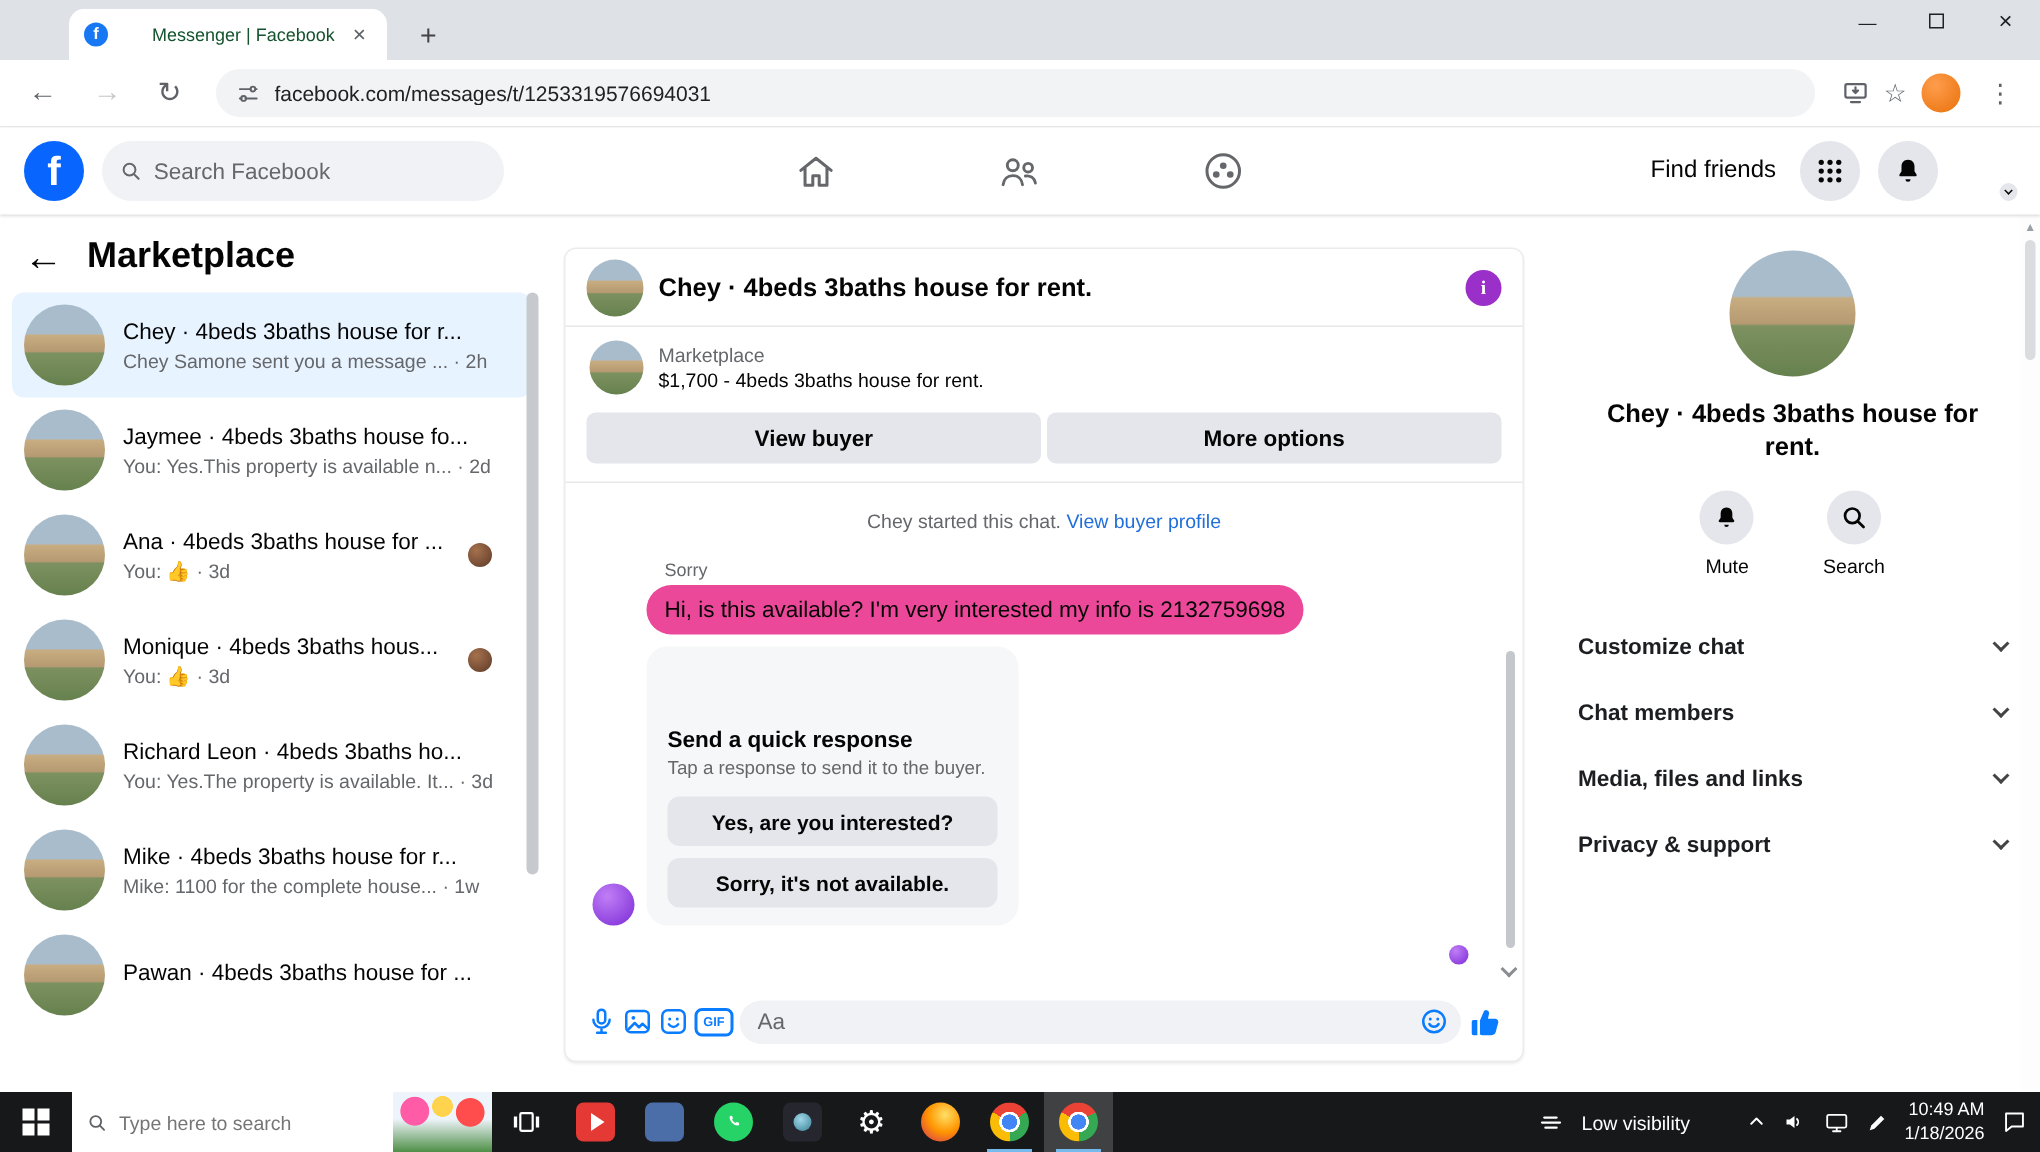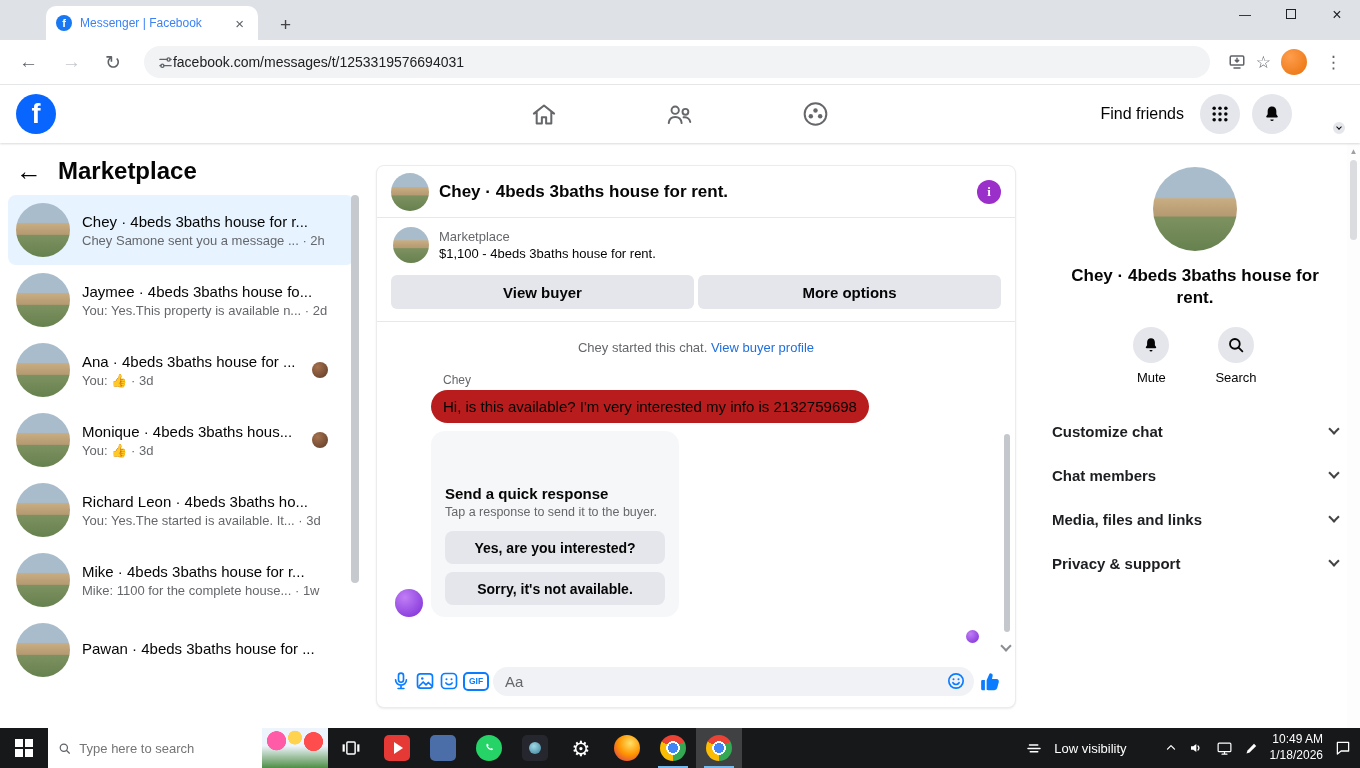--- a/index.html
+++ b/index.html
@@ -4,31 +4,31 @@
 <style>
   *{margin:0;padding:0;box-sizing:border-box;}
   html,body{width:1360px;height:768px;overflow:hidden;}
   body{font-family:"Liberation Sans",sans-serif;background:#fff;color:#050505;font-size:14px;}
   .screen{width:1360px;height:768px;display:flex;flex-direction:column;position:relative;}
 
   
   .tabbar{height:40px;background:#dee1e6;display:flex;align-items:flex-end;position:relative;flex:none;}
   .tab{width:212px;height:34px;background:#fff;border-radius:10px 10px 0 0;margin-left:46px;display:flex;align-items:center;gap:8px;padding:0 10px;}
   .tab-favicon{width:16px;height:16px;border-radius:50%;background:#1877f2;color:#fff;font-size:11px;font-weight:bold;display:flex;align-items:center;justify-content:center;flex:none;}
-  .tab-title{font-size:12px;color:#3b82f6;flex:1;white-space:nowrap;overflow:hidden;}
+  .tab-title{font-size:12px;color:#14532d;flex:1;white-space:nowrap;overflow:hidden;text-align:right;}
   .tab-close{color:#5f6368;font-size:15px;line-height:1;padding:1px 4px;border-radius:50%;}
   .newtab{font-size:19px;color:#444;margin-left:14px;padding:0 8px 4px;}
   .win-controls{position:absolute;right:0;top:0;height:30px;display:flex;align-items:center;}
   .win-btn{width:46px;text-align:center;color:#202124;font-size:12px;}
   .win-max{display:inline-block;width:10px;height:10px;border:1.3px solid #202124;}
 
   .urlbar{height:45px;background:#fff;display:flex;align-items:center;padding:0 10px;gap:6px;border-bottom:1px solid #e6e8ea;flex:none;}
   .nav-btn{font-size:19px;color:#5f6368;padding:4px 9px;border-radius:50%;}
   .nav-btn.disabled{color:#c4c7cb;}
-  .omnibox{flex:1;height:32px;background:#f1f3f4;border-radius:16px;display:flex;align-items:center;padding:0 14px;margin:0 8px;}
+  .omnibox{flex:1;height:32px;background:#f1f3f4;border-radius:16px;display:flex;align-items:center;gap:10px;padding:0 14px;margin:0 8px;}
   .omni-url{font-size:14px;color:#202124;white-space:nowrap;overflow:hidden;}
   .url-actions{display:flex;align-items:center;gap:6px;}
   .url-actions .act{padding:4px;color:#5f6368;}
   .star{font-size:17px;color:#5f6368;}
   .profile-dot{width:26px;height:26px;border-radius:50%;background:radial-gradient(circle at 35% 30%,#ff9d4d,#e8710a);margin:0 4px;}
   .kebab{font-size:17px;color:#5f6368;padding:2px 8px;}
 
   
   .fb-header{height:58px;background:#fff;box-shadow:0 1px 2px rgba(0,0,0,.15);display:flex;align-items:center;padding:0 16px;position:relative;z-index:5;flex:none;}
   .fb-logo{width:40px;height:40px;border-radius:50%;background:#0866ff;color:#fff;font-size:27px;font-weight:bold;display:flex;align-items:center;justify-content:center;flex:none;}
@@ -80,21 +80,21 @@
   .mk-label{font-size:13px;color:#65676b;}
   .mk-listing{font-size:13px;color:#050505;margin-top:2px;}
   .mk-buttons{display:flex;gap:4px;padding:8px 14px 12px;border-bottom:1px solid #e8e8e8;flex:none;}
   .mk-btn{flex:1;height:34px;border:none;border-radius:6px;background:#e4e6eb;font-size:15px;font-weight:600;color:#050505;font-family:inherit;}
   .messages{flex:1;position:relative;padding:14px 18px 8px;min-height:0;overflow:hidden;}
   .chat-meta{text-align:center;font-size:13px;color:#65676b;margin-top:4px;}
   .meta-link{color:#216fdb;}
   .msg-row{display:flex;align-items:flex-end;gap:8px;margin-top:18px;}
   .gutter-av{width:28px;height:28px;border-radius:50%;flex:none;}
   .sender-label{font-size:12px;color:#65676b;margin:0 0 3px 12px;}
-  .bubble{display:inline-block;background:#b91c1c;border-radius:18px;padding:8px 12px;font-size:15px;max-width:440px;}
+  .bubble{display:inline-block;background:#ec4899;border-radius:18px;padding:8px 12px;font-size:15px;max-width:440px;}
   .qr-panel{margin-top:8px;width:248px;background:#f6f7f8;border-radius:14px;padding:12px 14px;}
   .qr-title{font-size:15px;font-weight:600;margin-top:42px;}
   .qr-sub{font-size:12.5px;color:#65676b;margin-top:3px;white-space:nowrap;}
   .qr-btn{display:block;width:100%;height:33px;margin-top:8px;border:none;border-radius:8px;background:#e4e6eb;font-size:14px;font-weight:600;color:#050505;font-family:inherit;}
   .qr-btn:first-of-type{margin-top:12px;}
   .seen-dot{position:absolute;right:36px;bottom:12px;width:13px;height:13px;border-radius:50%;}
   .chat-scroll{position:absolute;right:5px;top:112px;width:6px;height:198px;border-radius:3px;background:#c4c7cc;}
   .scroll-down{position:absolute;right:5px;bottom:2px;color:#8a8d91;}
   .composer{height:52px;display:flex;align-items:center;gap:4px;padding:0 14px;flex:none;color:#0a7cff;}
   .comp-input{flex:1;height:29px;background:#f0f2f5;border-radius:18px;display:flex;align-items:center;padding:0 8px 0 12px;position:relative;}
@@ -190,20 +190,27 @@
           </svg>
       </span>
       <span class="star">☆</span>
       <span class="profile-dot"></span>
       <span class="kebab">⋮</span>
     </div>
   </div>
 
   <div class="fb-header">
     <div class="fb-logo">f</div>
+    <div class="fb-search">
+      <svg width="16" height="16" viewBox="0 0 24 24" stroke="#65676b" stroke-width="2.2" fill="none" stroke-linecap="round">
+          <circle cx="10.5" cy="10.5" r="6.5"></circle>
+          <path d="m15.5 15.5 5 5"></path>
+        </svg>
+      <input placeholder="Search Facebook" style="">
+    </div>
     <div class="fb-center">
       <span class="cicon">
         <svg width="27" height="27" viewBox="0 0 24 24" stroke="#65676b" stroke-width="1.8" fill="none" stroke-linecap="round" stroke-linejoin="round">
             <path d="M3 11.2 12 4l9 7.2M5.5 9.8V20h4.6v-5.6h3.8V20h4.6V9.8"></path>
           </svg>
       </span>
       <span class="cicon">
         <svg width="28" height="27" viewBox="0 0 26 24" stroke="#65676b" stroke-width="1.8" fill="none" stroke-linecap="round" stroke-linejoin="round">
             <circle cx="9" cy="8" r="3.4"></circle>
             <path d="M3 20c.4-3.6 2.8-5.6 6-5.6s5.6 2 6 5.6"></path>
@@ -290,21 +297,21 @@
             <div class="conv-title">Monique · 4beds 3baths hous...</div>
             <div class="conv-preview"><span>You: 👍</span><span class="conv-time">3d</span></div>
           </div>
           <div class="seen-badge"></div>
         </div>
 
         <div class="conv">
           <div class="conv-thumb house-img"></div>
           <div class="conv-text">
             <div class="conv-title">Richard Leon · 4beds 3baths ho...</div>
-            <div class="conv-preview"><span>You: Yes.The started is available. It...</span><span class="conv-time">3d</span></div>
+            <div class="conv-preview"><span>You: Yes.The property is available. It...</span><span class="conv-time">3d</span></div>
           </div>
         </div>
 
 
         <div class="conv">
           <div class="conv-thumb house-img"></div>
           <div class="conv-text">
             <div class="conv-title">Mike · 4beds 3baths house for r...</div>
             <div class="conv-preview"><span>Mike: 1100 for the complete house...</span><span class="conv-time">1w</span></div>
           </div>
@@ -328,39 +335,39 @@
         <div class="chat-head">
           <span class="av house-img"></span>
           <span class="chat-title">Chey · 4beds 3baths house for rent.</span>
           <span class="info-btn">i</span>
         </div>
 
         <div class="mk-row">
           <span class="mk-av house-img"></span>
           <div>
             <div class="mk-label">Marketplace</div>
-            <div class="mk-listing">$1,100 - 4beds 3baths house for rent.</div>
+            <div class="mk-listing">$1,700 - 4beds 3baths house for rent.</div>
           </div>
         </div>
 
         <div class="mk-buttons">
           <button class="mk-btn">View buyer</button>
           <button class="mk-btn">More options</button>
         </div>
 
         <div class="messages">
           <div class="chat-meta">
             <span>Chey started this chat.</span>
             <span class="meta-link">View buyer profile</span>
           </div>
 
           <div class="msg-row">
             <span class="gutter-av purple-av"></span>
             <div style="min-width:0;">
-              <div class="sender-label">Chey</div>
+              <div class="sender-label">Sorry</div>
               <div class="bubble">Hi, is this available? I'm very interested my info is 2132759698</div>
               <div class="qr-panel">
                 <div class="qr-title">Send a quick response</div>
                 <div class="qr-sub">Tap a response to send it to the buyer.</div>
                 <button class="qr-btn">Yes, are you interested?</button>
                 <button class="qr-btn">Sorry, it's not available.</button>
               </div>
             </div>
           </div>
 

